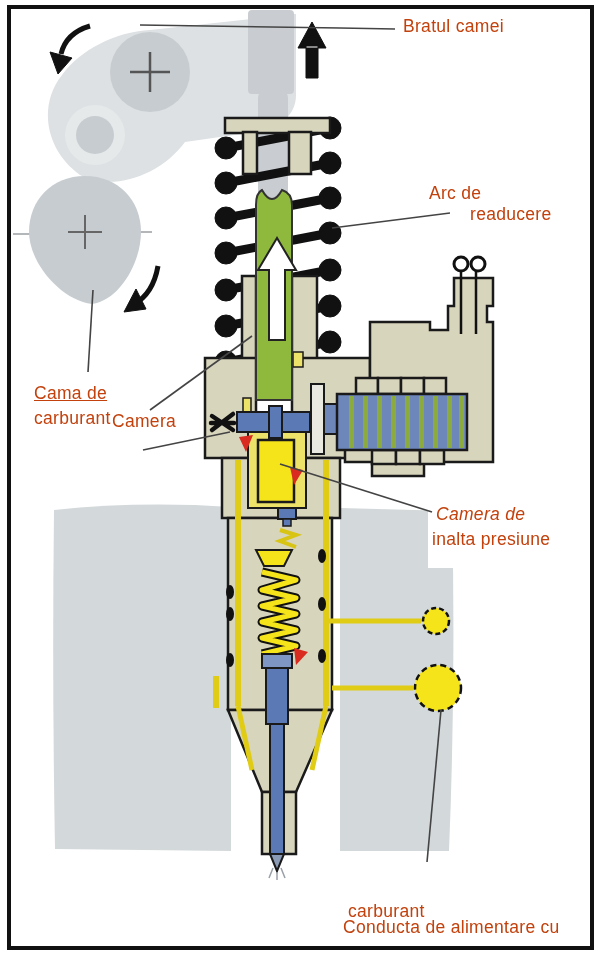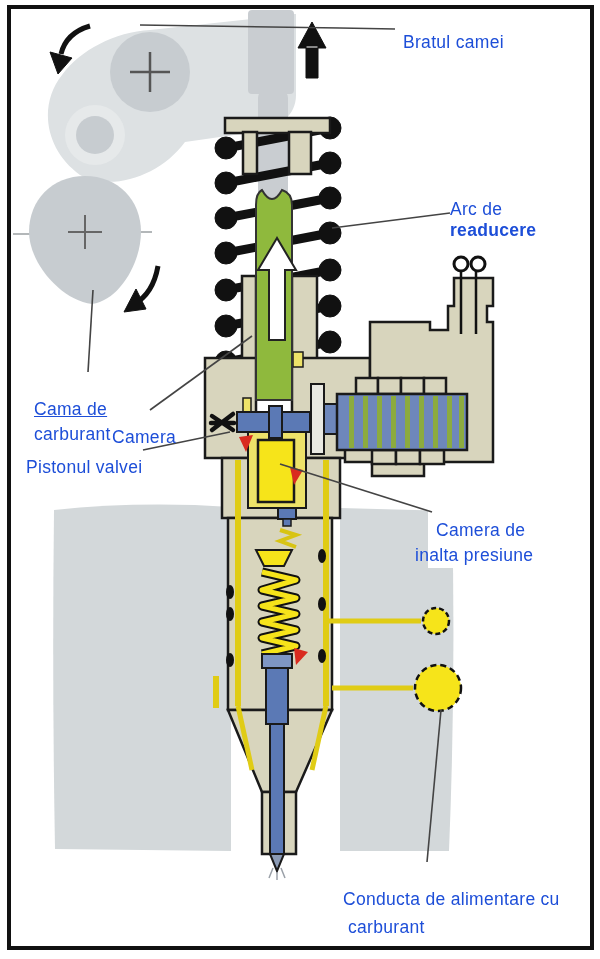--- a/index.html
+++ b/index.html
@@ -1,20 +1,20 @@
 <!DOCTYPE html>
 <html><head>
 <meta charset="utf-8">
 <style>
   html,body{margin:0;padding:0;background:#fff;}
   .stage{position:relative;width:600px;height:959px;background:#fff;overflow:hidden;
          font-family:"Liberation Sans", sans-serif;}
   .stage svg{position:absolute;left:0;top:0;}
-  .lbl{position:absolute;color:#1d4ed8;font-size:17.5px;letter-spacing:.3px;
-       white-space:nowrap;line-height:21px;margin-top:16px;}
+  .lbl{position:absolute;color:#c2410c;font-size:17.5px;letter-spacing:.3px;
+       white-space:nowrap;line-height:21px;}
 </style>
 </head>
 <body>
 
 <div class="stage">
 <svg width="600" height="959" viewBox="0 0 600 959">
 
   <rect x="9" y="7" width="583" height="941" fill="#ffffff" stroke="#111" stroke-width="4"></rect>
 
   <g>
@@ -206,23 +206,22 @@
     <path d="M332,228 L450,213"></path>
     <path d="M93,290 L88,372"></path>
     <path d="M150,410 L252,336"></path>
     <path d="M143,450 L230,432"></path>
     <path d="M280,464 L432,512"></path>
     <path d="M441,710 Q433,795 427,862"></path>
   </g>
 </svg>
 
   <div class="lbl" style="left:403px;top:16px;">Bratul camei</div>
-  <div class="lbl" style="left:450px;top:183px;">Arc de</div>
-  <div class="lbl" style="left:450px;top:204px;font-weight:bold;">readucere</div>
+  <div class="lbl" style="left:429px;top:183px;">Arc de</div>
+  <div class="lbl" style="left:470px;top:204px;">readucere</div>
   <div class="lbl" style="left:34px;top:383px;text-decoration:underline;">Cama de</div>
   <div class="lbl" style="left:34px;top:408px;">carburant</div>
   <div class="lbl" style="left:112px;top:411px;">Camera</div>
-  <div class="lbl" style="left:26px;top:441px;">Pistonul valvei</div>
-  <div class="lbl" style="left:436px;top:504px;">Camera de</div>
-  <div class="lbl" style="left:415px;top:529px;">inalta presiune</div>
-  <div class="lbl" style="left:343px;top:873px;">Conducta de alimentare cu</div>
+  <div class="lbl" style="left:436px;top:504px;font-style:italic;">Camera de</div>
+  <div class="lbl" style="left:432px;top:529px;">inalta presiune</div>
+  <div class="lbl" style="left:343px;top:917px;">Conducta de alimentare cu</div>
   <div class="lbl" style="left:348px;top:901px;">carburant</div>
 </div>
 
 </body></html>

